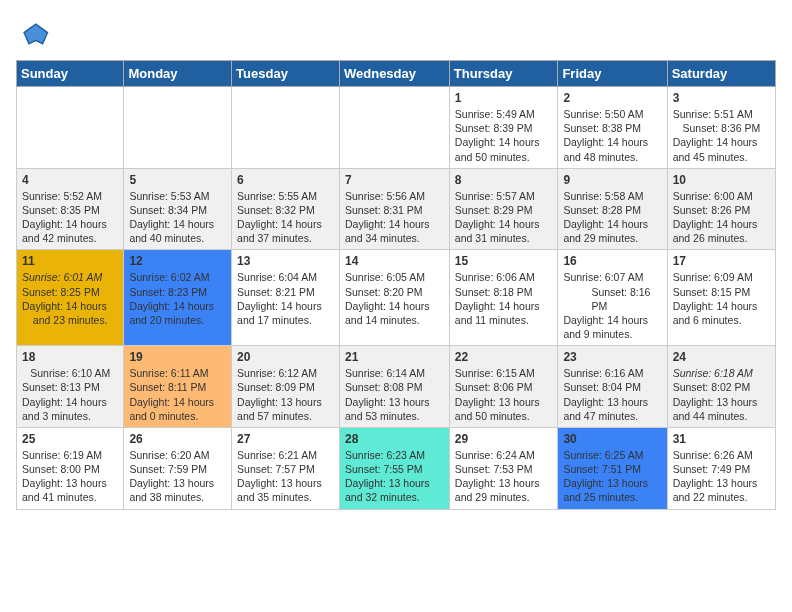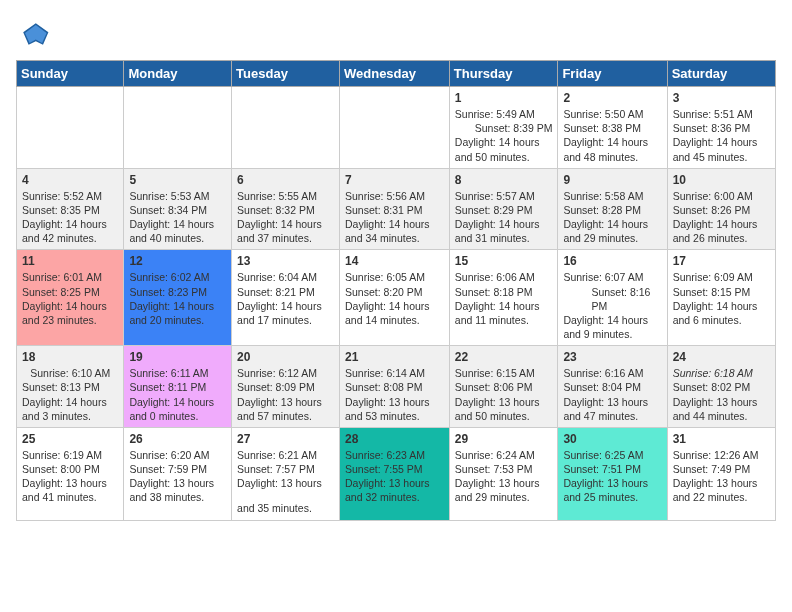--- a/index.html
+++ b/index.html
@@ -119,35 +119,35 @@
   </thead>
   <tbody id="calendar-body">
   <tr>
         <td class="cell-empty"></td>
         <td class="cell-empty"></td>
         <td class="cell-empty"></td>
         <td class="cell-empty"></td>
         <td style="background: rgb(255, 255, 255);">
           <span class="day-num">1</span>
           <span style="display: block; line-height: 1.35;">Sunrise: 5:49 AM</span>
-          <span style="display: block; line-height: 1.35; text-align: right;">Sunset: 8:39 PM</span>
+          <span style="display: block; line-height: 1.35;">Sunset: 8:39 PM</span>
           <span style="display: block; line-height: 1.35;">Daylight: 14 hours</span>
           <span style="display: block; line-height: 1.35;">and 50 minutes.</span>
         </td>
         <td style="background: rgb(255, 255, 255);">
           <span class="day-num">2</span>
           <span style="display: block; line-height: 1.35;">Sunrise: 5:50 AM</span>
           <span style="display: block; line-height: 1.35;">Sunset: 8:38 PM</span>
           <span style="display: block; line-height: 1.35;">Daylight: 14 hours</span>
           <span style="display: block; line-height: 1.35;">and 48 minutes.</span>
         </td>
         <td style="background: rgb(255, 255, 255);">
           <span class="day-num">3</span>
           <span style="display: block; line-height: 1.35;">Sunrise: 5:51 AM</span>
-          <span style="display: block; line-height: 1.35;">Sunset: 8:36 PM</span>
+          <span style="display: block; line-height: 1.35; text-align: center;">Sunset: 8:36 PM</span>
           <span style="display: block; line-height: 1.35;">Daylight: 14 hours</span>
           <span style="display: block; line-height: 1.35;">and 45 minutes.</span>
         </td>
       </tr>
       <tr>
         <td style="background: rgb(240, 240, 240);">
           <span class="day-num">4</span>
           <span style="display: block; line-height: 1.35;">Sunrise: 5:52 AM</span>
           <span style="display: block; line-height: 1.35;">Sunset: 8:35 PM</span>
           <span style="display: block; line-height: 1.35;">Daylight: 14 hours</span>
@@ -190,26 +190,26 @@
         </td>
         <td style="background: rgb(240, 240, 240);">
           <span class="day-num">10</span>
           <span style="display: block; line-height: 1.35;">Sunrise: 6:00 AM</span>
           <span style="display: block; line-height: 1.35;">Sunset: 8:26 PM</span>
           <span style="display: block; line-height: 1.35;">Daylight: 14 hours</span>
           <span style="display: block; line-height: 1.35;">and 26 minutes.</span>
         </td>
       </tr>
       <tr>
-        <td style="background: #fca5a5;">
+        <td style="background: #eab308;">
           <span class="day-num">11</span>
-          <span style="display: block; line-height: 1.35;">Sunrise: 6:01 AM</span>
+          <span style="display: block; line-height: 1.35; font-style: italic;">Sunrise: 6:01 AM</span>
           <span style="display: block; line-height: 1.35;">Sunset: 8:25 PM</span>
           <span style="display: block; line-height: 1.35;">Daylight: 14 hours</span>
-          <span style="display: block; line-height: 1.35;">and 23 minutes.</span>
+          <span style="display: block; line-height: 1.35; text-align: center;">and 23 minutes.</span>
         </td>
         <td style="background: #3b82f6;">
           <span class="day-num">12</span>
           <span style="display: block; line-height: 1.35;">Sunrise: 6:02 AM</span>
           <span style="display: block; line-height: 1.35;">Sunset: 8:23 PM</span>
           <span style="display: block; line-height: 1.35;">Daylight: 14 hours</span>
           <span style="display: block; line-height: 1.35;">and 20 minutes.</span>
         </td>
         <td style="background: rgb(255, 255, 255);">
           <span class="day-num">13</span>
@@ -248,21 +248,21 @@
         </td>
       </tr>
       <tr>
         <td style="background: rgb(240, 240, 240);">
           <span class="day-num">18</span>
           <span style="display: block; line-height: 1.35; text-align: center;">Sunrise: 6:10 AM</span>
           <span style="display: block; line-height: 1.35;">Sunset: 8:13 PM</span>
           <span style="display: block; line-height: 1.35;">Daylight: 14 hours</span>
           <span style="display: block; line-height: 1.35;">and 3 minutes.</span>
         </td>
-        <td style="background: #f0abfc;">
+        <td style="background: #fdba74;">
           <span class="day-num">19</span>
           <span style="display: block; line-height: 1.35;">Sunrise: 6:11 AM</span>
           <span style="display: block; line-height: 1.35;">Sunset: 8:11 PM</span>
           <span style="display: block; line-height: 1.35;">Daylight: 14 hours</span>
           <span style="display: block; line-height: 1.35;">and 0 minutes.</span>
         </td>
         <td style="background: rgb(240, 240, 240);">
           <span class="day-num">20</span>
           <span style="display: block; line-height: 1.35;">Sunrise: 6:12 AM</span>
           <span style="display: block; line-height: 1.35;">Sunset: 8:09 PM</span>
@@ -311,45 +311,45 @@
           <span style="display: block; line-height: 1.35;">Sunrise: 6:20 AM</span>
           <span style="display: block; line-height: 1.35;">Sunset: 7:59 PM</span>
           <span style="display: block; line-height: 1.35;">Daylight: 13 hours</span>
           <span style="display: block; line-height: 1.35;">and 38 minutes.</span>
         </td>
         <td style="background: rgb(255, 255, 255);">
           <span class="day-num">27</span>
           <span style="display: block; line-height: 1.35;">Sunrise: 6:21 AM</span>
           <span style="display: block; line-height: 1.35;">Sunset: 7:57 PM</span>
           <span style="display: block; line-height: 1.35;">Daylight: 13 hours</span>
-          <span style="display: block; line-height: 1.35; margin-top: 11px;">and 35 minutes.</span>
-        </td>
-        <td style="background: #14b8a6;">
+          <span style="display: block; line-height: 1.35;">and 35 minutes.</span>
+        </td>
+        <td style="background: #5eead4;">
           <span class="day-num">28</span>
           <span style="display: block; line-height: 1.35;">Sunrise: 6:23 AM</span>
           <span style="display: block; line-height: 1.35;">Sunset: 7:55 PM</span>
           <span style="display: block; line-height: 1.35;">Daylight: 13 hours</span>
           <span style="display: block; line-height: 1.35;">and 32 minutes.</span>
         </td>
         <td style="background: rgb(255, 255, 255);">
           <span class="day-num">29</span>
           <span style="display: block; line-height: 1.35;">Sunrise: 6:24 AM</span>
           <span style="display: block; line-height: 1.35;">Sunset: 7:53 PM</span>
           <span style="display: block; line-height: 1.35;">Daylight: 13 hours</span>
           <span style="display: block; line-height: 1.35;">and 29 minutes.</span>
         </td>
-        <td style="background: #5eead4;">
+        <td style="background: #3b82f6;">
           <span class="day-num">30</span>
           <span style="display: block; line-height: 1.35;">Sunrise: 6:25 AM</span>
           <span style="display: block; line-height: 1.35;">Sunset: 7:51 PM</span>
           <span style="display: block; line-height: 1.35;">Daylight: 13 hours</span>
           <span style="display: block; line-height: 1.35;">and 25 minutes.</span>
         </td>
         <td style="background: rgb(255, 255, 255);">
           <span class="day-num">31</span>
-          <span style="display: block; line-height: 1.35;">Sunrise: 12:26 AM</span>
+          <span style="display: block; line-height: 1.35;">Sunrise: 6:26 AM</span>
           <span style="display: block; line-height: 1.35;">Sunset: 7:49 PM</span>
           <span style="display: block; line-height: 1.35;">Daylight: 13 hours</span>
           <span style="display: block; line-height: 1.35;">and 22 minutes.</span>
         </td>
       </tr>
     </tbody>
 </table>
 
 </body></html>

